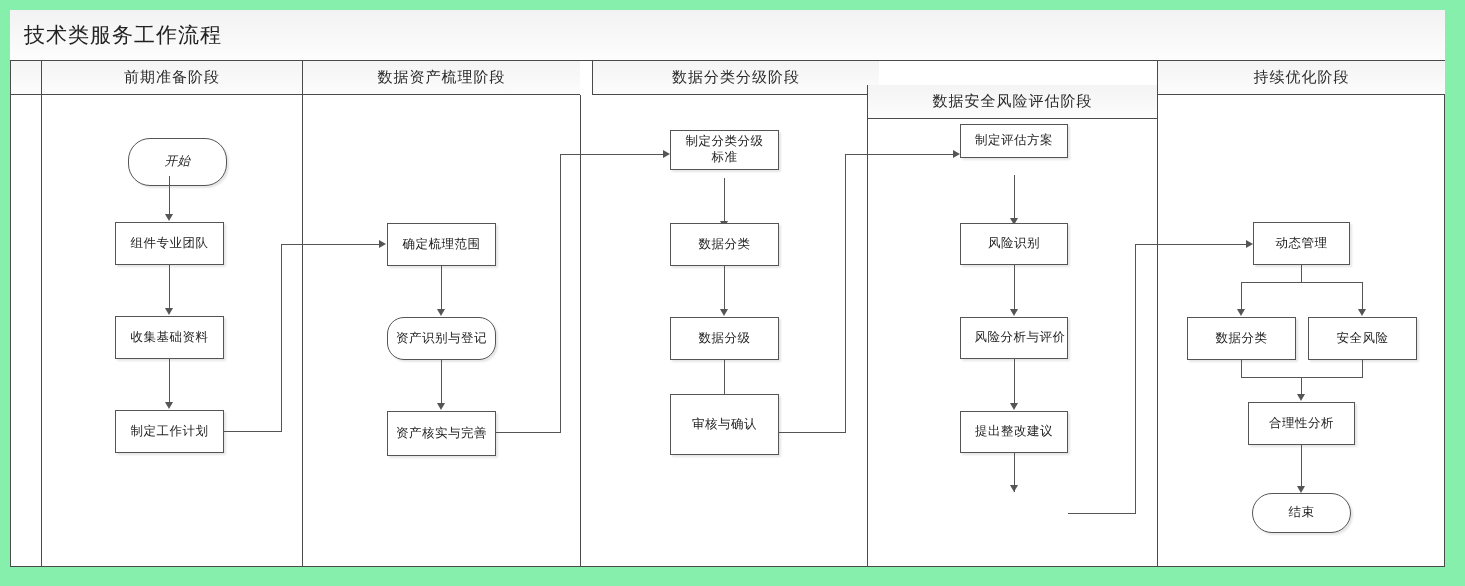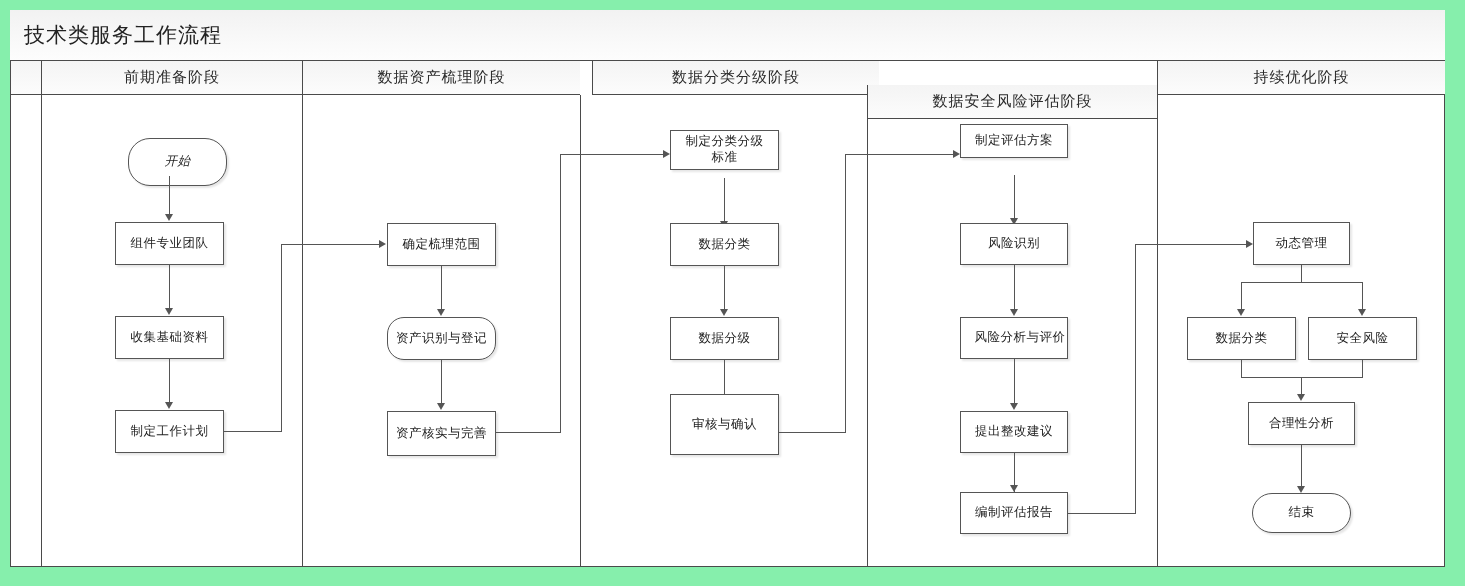--- a/index.html
+++ b/index.html
@@ -154,21 +154,20 @@
   <div class="node" style="left:960px;top:317px;width:108px;height:42px;padding-left:12px;">风险分析与评价</div>
 
   <div class="ln v" style="left:1014px;top:359px;height:45px;"></div>
   <div class="arrow down" style="left:1010px;top:403px;"></div>
 
   <div class="node" style="left:960px;top:411px;width:108px;height:42px;">提出整改建议</div>
 
   <div class="ln v" style="left:1014px;top:453px;height:39px;"></div>
   <div class="arrow down" style="left:1010px;top:485px;"></div>
 
-  <div class="node" style="left:960px;top:492px;width:108px;height:42px;">编制评估报告</div>
 
   <div class="ln h" style="left:1068px;top:513px;width:68px;"></div>
   <div class="ln v" style="left:1135px;top:244px;height:270px;"></div>
   <div class="ln h" style="left:1135px;top:244px;width:112px;"></div>
   <div class="arrow right" style="left:1246px;top:240px;"></div>
 
   <div class="node" style="left:1253px;top:222px;width:97px;height:43px;">动态管理</div>
 
   <div class="ln v" style="left:1301px;top:265px;height:17px;"></div>
   <div class="ln h" style="left:1241px;top:282px;width:122px;"></div>

